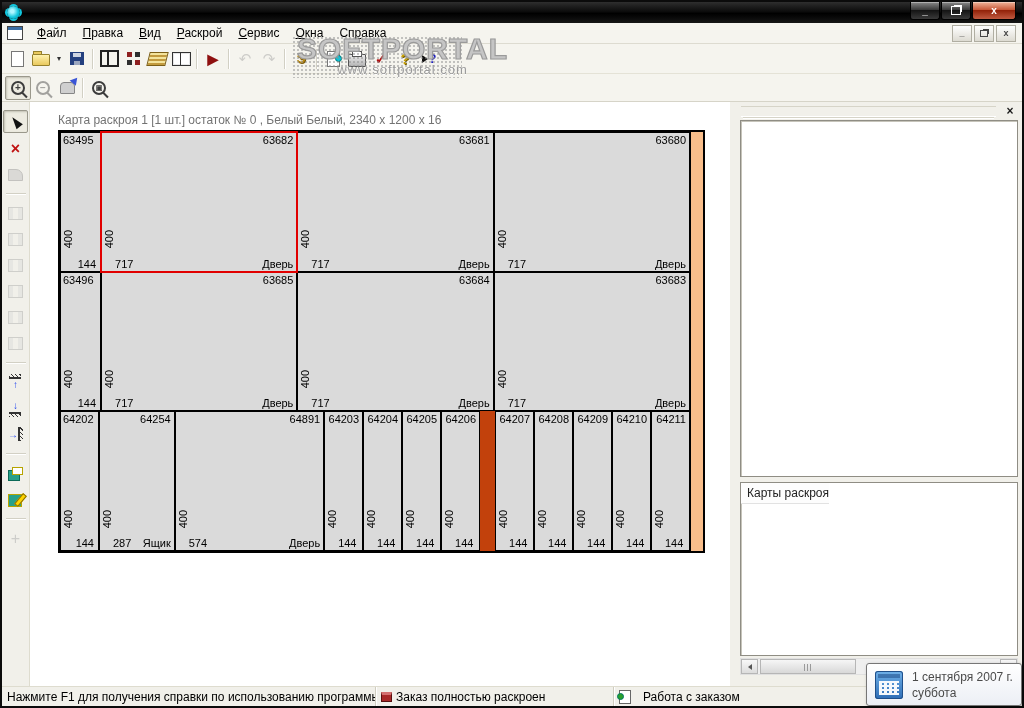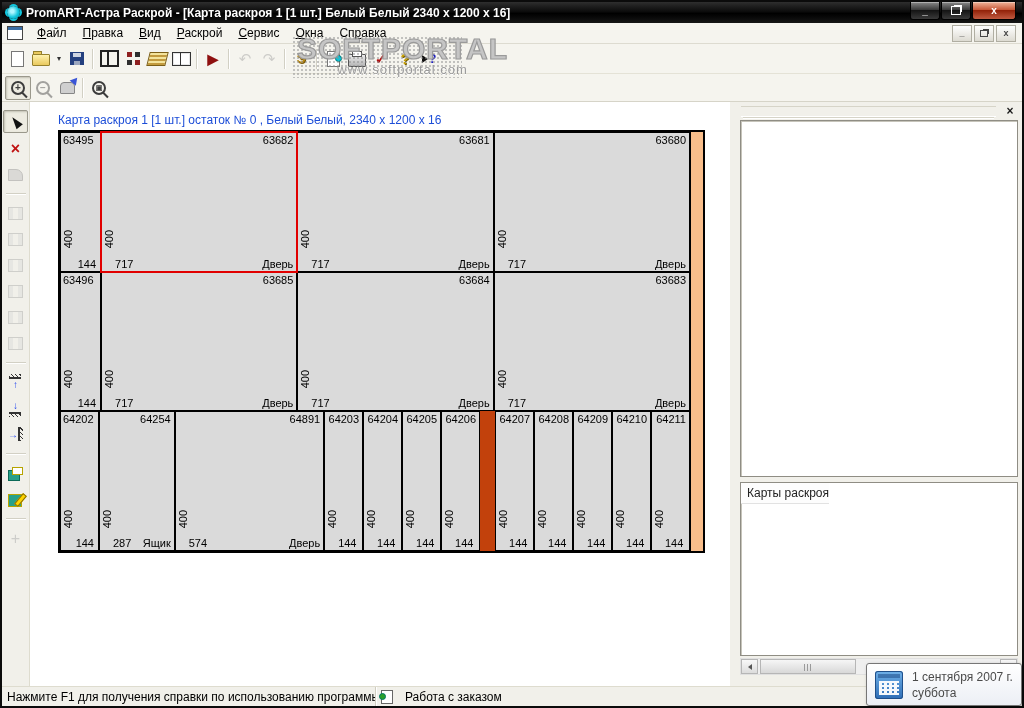--- a/index.html
+++ b/index.html
@@ -120,21 +120,21 @@
         background:#27a089;border:1px solid #b7a400;}
   .i-edit-map i::after{content:"";position:absolute;right:0;top:0;width:3px;height:12px;background:#ffd400;
         border:1px solid #8a7000;transform:rotate(40deg);}
   .i-move-origin i{color:#a2a2a2;font-size:16px;font-weight:300;}
 
   
   .main{flex:1;display:flex;min-height:0;}
   .lefttb{width:27px;flex:none;background:#f1f0ea;border-right:1px solid #dedccf;
           display:flex;flex-direction:column;align-items:center;padding-top:8px;gap:5px;}
   .canvas{flex:1;background:#fff;position:relative;overflow:hidden;}
-  .heading{margin:11px 0 3px 28px;font-size:12px;color:#1d4ed8;}
+  .heading{margin:11px 0 3px 28px;font-size:12px;color:#737373;}
 
   .map{margin-left:28px;width:647px;height:423px;display:flex;border:2px solid #000;box-sizing:border-box;background:#c2410c;}
   .rows{flex:1;display:flex;flex-direction:column;min-width:0;}
   .map-row{flex:1;display:flex;min-height:0;}
   .panel{position:relative;background:#dadada;border:1px solid #000;box-sizing:border-box;
          font-size:11px;color:#000;overflow:hidden;}
   .panel.selected{border:2px solid #e10000;margin:-1px;z-index:2;overflow:visible;}
   .pid{position:absolute;top:1px;right:3px;white-space:nowrap;}
   .panel:first-child .pid{left:2px;right:auto;}
   .ph{position:absolute;left:1px;bottom:22px;writing-mode:vertical-rl;transform:rotate(180deg);}
@@ -205,21 +205,20 @@
                    repeating-linear-gradient(0deg,#fff 0 2px,transparent 2px 4px);opacity:.95;}
   .tt-lines{font-size:12px;color:#4a4a4a;line-height:16px;}
 </style>
 </head>
 <body>
 
 <div class="window">
 
   <div class="titlebar">
     <span class="app-gear"></span>
-    <span>PromART-Астра Раскрой - [Карта раскроя 1 [1 шт.] Белый Белый 2340 x 1200 x 16]</span>
     <span class="title-buttons">
       <span class="tbtn">_</span>
       <span class="tbtn">
           <span class="glyph-restore"></span>
         </span>
       <span class="tbtn close">x</span>
     </span>
   </div>
 
   <div class="menubar">
@@ -519,20 +518,24 @@
             <span class="arrow-right"></span>
           </span>
       </div>
     </div>
   </div>
 
   <div class="statusbar" id="status-bar">
       <div class="spanel sp1">
         <span>Нажмите F1 для получения справки по использованию программы</span>
       </div>
+      <div class="spanel sp2">
+        <span class="si-order-cube"></span>
+        <span>Заказ полностью раскроен</span>
+      </div>
       <div class="spanel sp3">
         <span class="si-work-order"></span>
         <span>Работа с заказом</span>
       </div>
     </div>
 </div>
 
 <div class="datetip">
   <span class="cal"></span>
   <span class="tt-lines">

